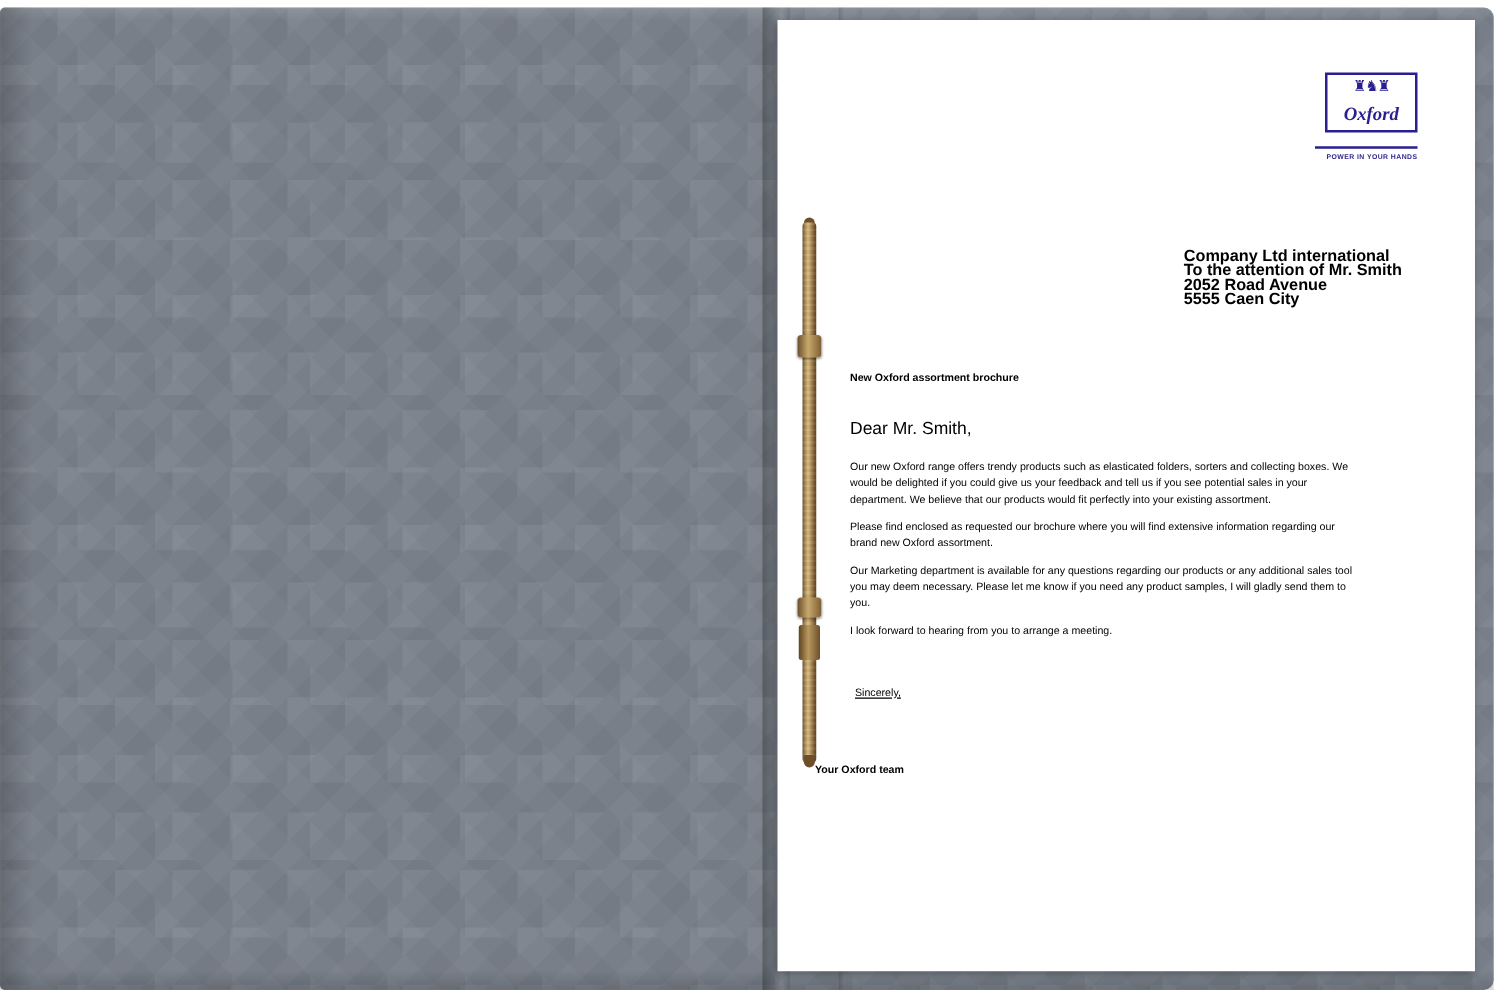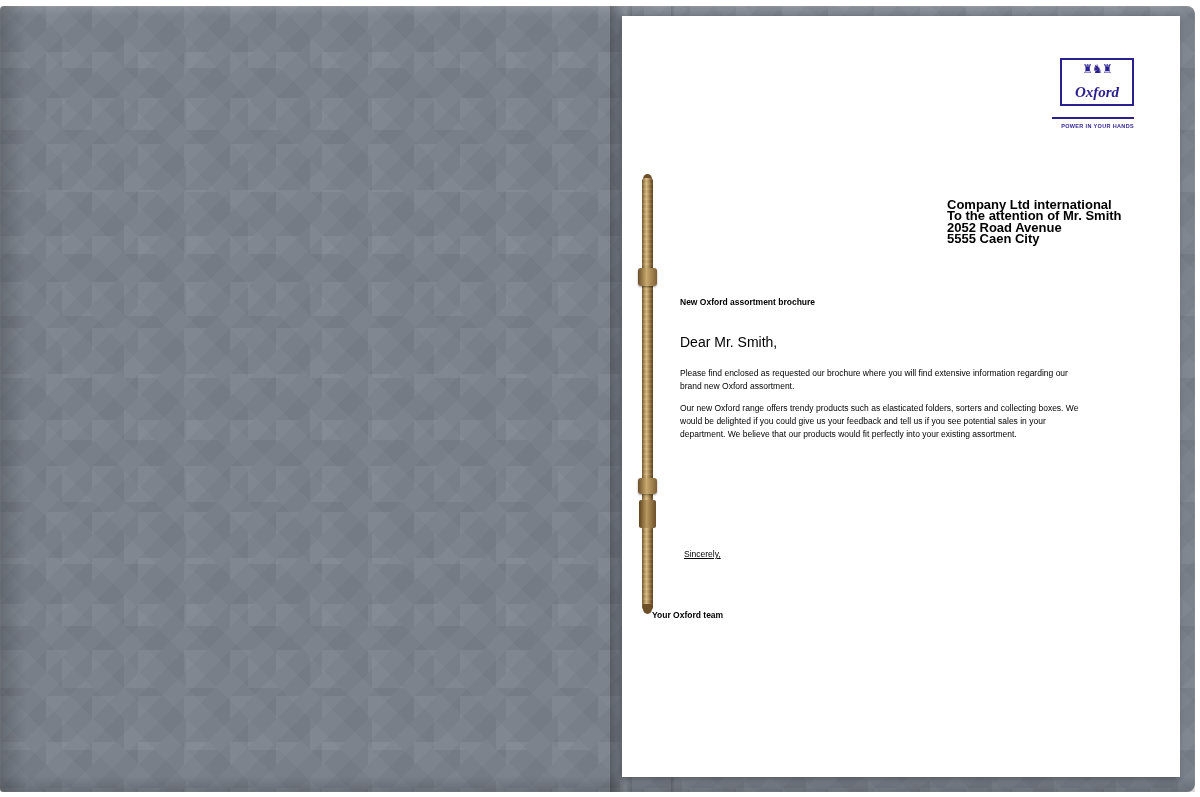--- a/index.html
+++ b/index.html
@@ -314,20 +314,22 @@
     <div>To the attention of Mr. Smith</div>
     <div>2052 Road Avenue</div>
     <div>5555 Caen City</div>
   </div>
 
   <div class="subject">New Oxford assortment brochure</div>
 
   <div class="salutation">Dear Mr. Smith,</div>
 
   <div class="body">
+    <p>Our new Oxford range offers trendy products such as elasticated folders, sorters and collecting boxes. We would be delighted if you could give us your feedback and tell us if you see potential sales in your department. We believe that our products would fit perfectly into your existing assortment.</p>
     <p>Please find enclosed as requested our brochure where you will find extensive information regarding our brand new Oxford assortment.</p>
-    <p>Our new Oxford range offers trendy products such as elasticated folders, sorters and collecting boxes. We would be delighted if you could give us your feedback and tell us if you see potential sales in your department. We believe that our products would fit perfectly into your existing assortment.</p>
+    <p>Our Marketing department is available for any questions regarding our products or any additional sales tool you may deem necessary. Please let me know if you need any product samples, I will gladly send them to you.</p>
+    <p>I look forward to hearing from you to arrange a meeting.</p>
   </div>
 
   <div class="closing">Sincerely,</div>
   <div class="signature">Your Oxford team</div>
 
 </div>
 
 </body></html>

